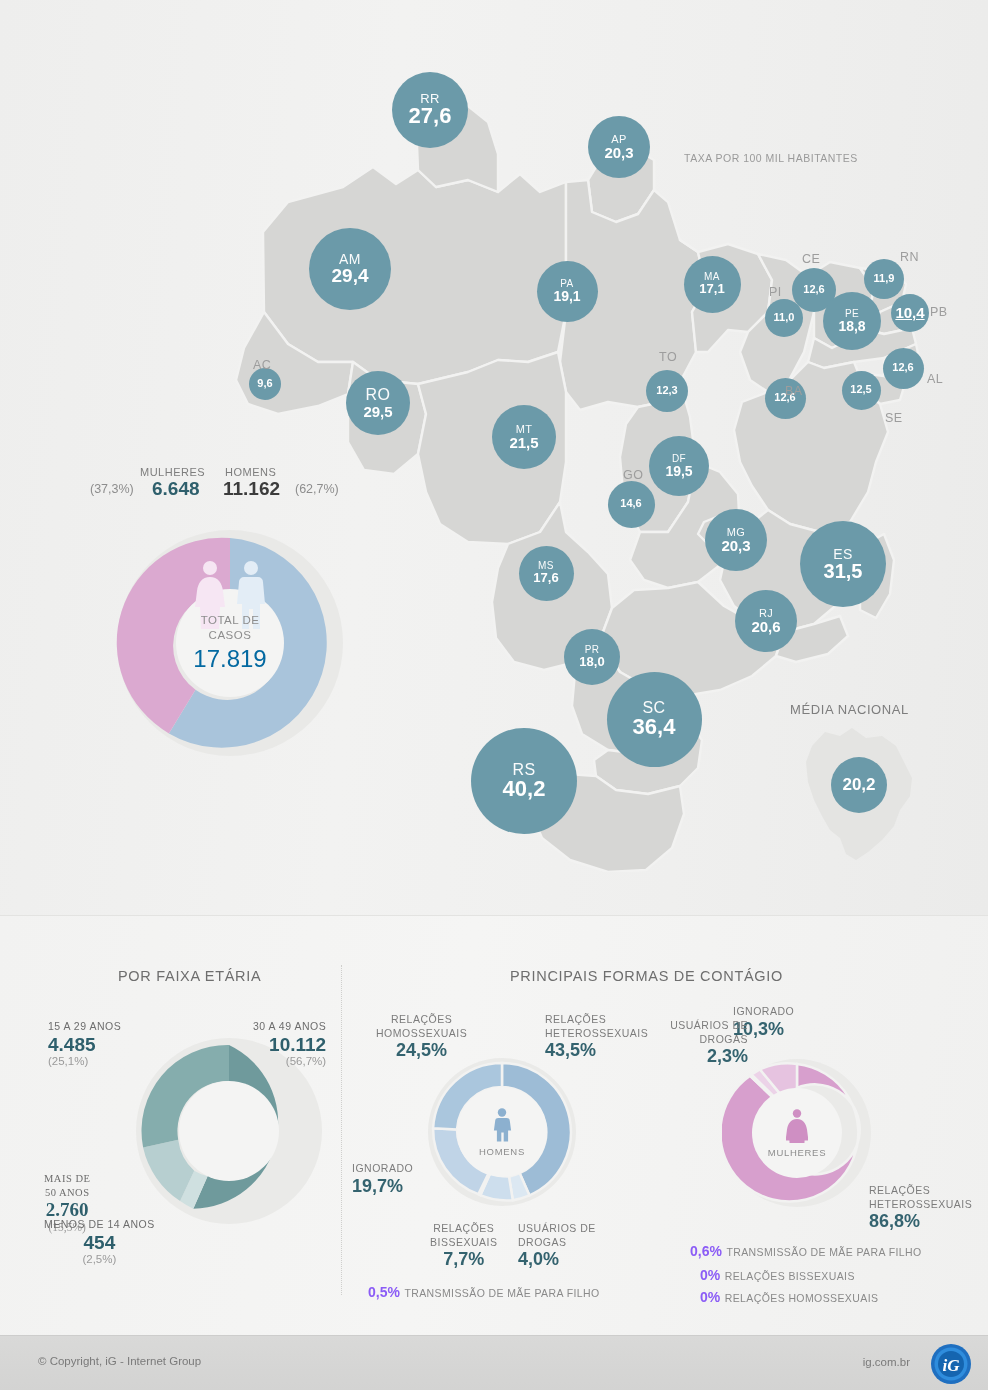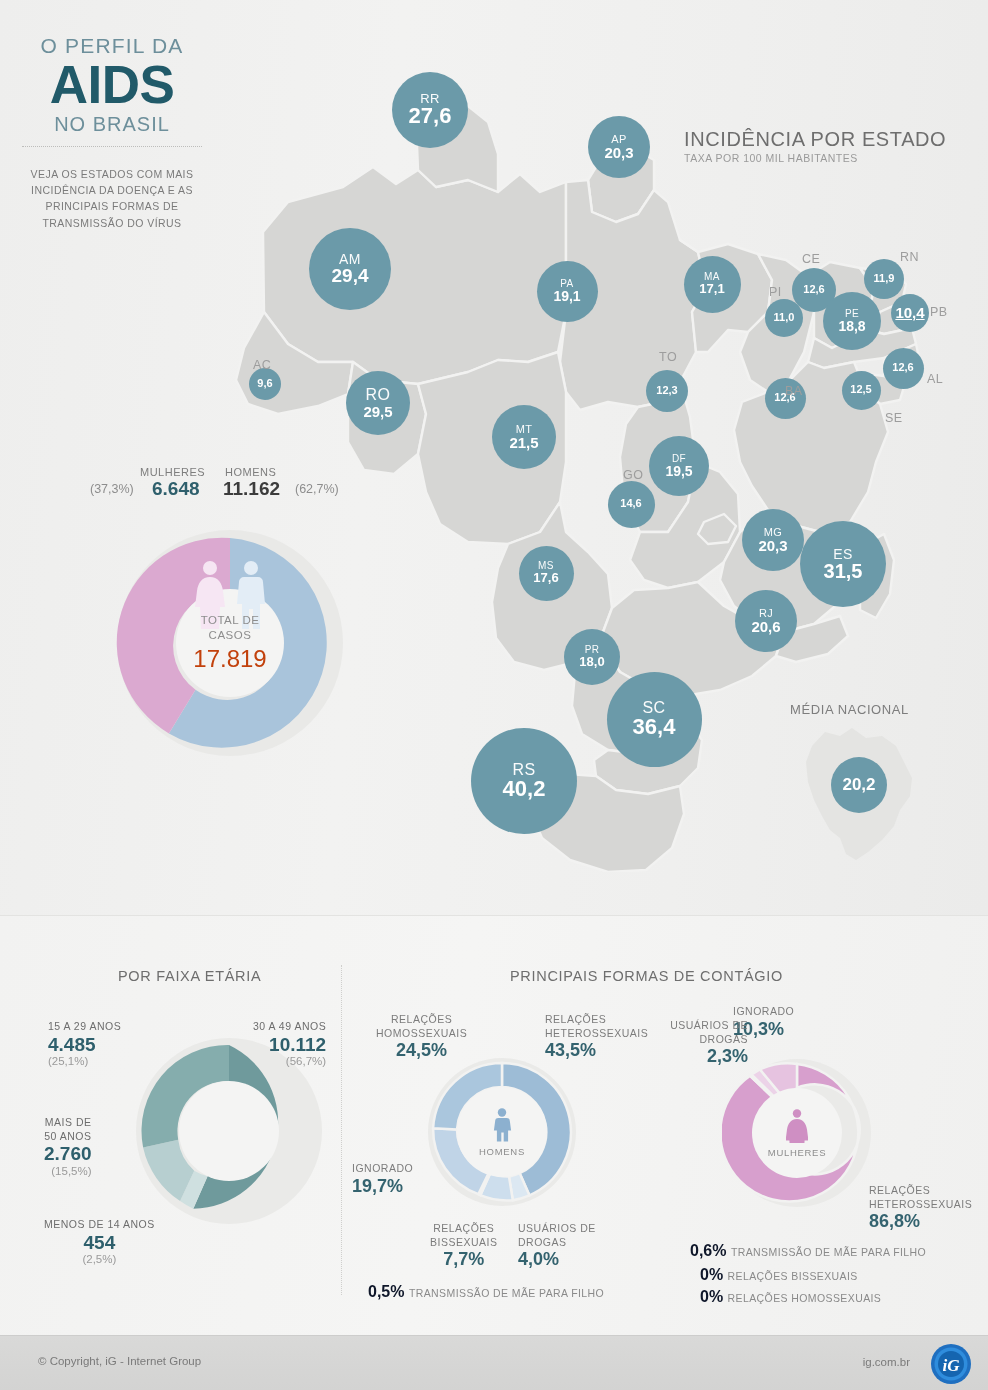--- a/index.html
+++ b/index.html
@@ -106,37 +106,37 @@
   .gl-m-num { position: absolute; left: 133px; top: 12px; font-size: 19px; font-weight: bold; color: #3c3c3c; }
   .gl-m-pct { position: absolute; left: 205px; top: 16px; font-size: 12.5px; color: #8d8d8d; }
 
   .donut-gender { position: absolute; left: 25px; top: 62px; width: 230px; height: 230px; }
   .donut-center-lbl {
     position: absolute; left: 0; top: 0; width: 100%; height: 100%;
     display: flex; flex-direction: column; align-items: center; justify-content: center;
     pointer-events: none;
   }
   .dc-cap { font-size: 11.5px; color: #8d8d8d; letter-spacing: 0.5px; line-height: 1.25; text-align:center;}
-  .dc-num { font-size: 24px; color: #c2410c; margin-top: 3px; }
+  .dc-num { font-size: 24px; color: #0369a1; margin-top: 3px; }
 
   
   .sec-title {
     position: absolute; font-size: 14.5px; letter-spacing: 0.7px; color: #6e6e6e;
     white-space: nowrap;
   }
   .lbl-cap { font-size: 10.5px; letter-spacing: 0.5px; color: #6d6d6d; line-height: 1.3; }
   .lbl-num { font-size: 19px; font-weight: bold; color: #2e5f6c; line-height: 1.15; }
   .lbl-pct { font-size: 11.5px; color: #9a9a9a; }
   .anno { position: absolute; white-space: nowrap; }
 
   .pctlbl-cap { font-size: 10.5px; letter-spacing: 0.5px; color: #7c7c7c; line-height: 1.3; }
   .pctlbl-num { font-size: 18px; font-weight: bold; color: #34636f; line-height: 1.2; }
 
   .foot-note { position: absolute; white-space: nowrap; }
-  .foot-note b { font-size: 16px; color: #0f172a; }
+  .foot-note b { font-size: 14px; color: #8b5cf6; }
   .foot-note span { font-size: 10.5px; color: #8a8a8a; letter-spacing: 0.4px; }
 
   .icon-core {
     position: absolute; left: 0; top: 0; width: 100%; height: 100%;
     display: flex; flex-direction: column; align-items: center; justify-content: center;
   }
   .icon-core .cap { font-size: 9.5px; letter-spacing: 0.7px; color: #8d8d8d; margin-top: 4px;}
 
   
   .footer {
@@ -150,31 +150,21 @@
 </style>
 </head>
 <body>
 
 <div id="page">
 
   <div class="band-lower"></div>
   <div class="hdiv" style="top:915px"></div>
   <div class="vdots" style="left:341px; top:965px; height:330px;"></div>
 
-  <div class="hdr">
-    <div class="hdr-l1">O PERFIL DA</div>
-    <div class="hdr-l2">AIDS</div>
-    <div class="hdr-l3">NO BRASIL</div>
-    <div style="position:relative;height:16px;">
-      <div class="hdots" style="left:22px; right:22px; top:10px;"></div>
-    </div>
-    <div class="hdr-sub" style="padding:0 18px;">VEJA OS ESTADOS COM MAIS INCIDÊNCIA DA DOENÇA E AS PRINCIPAIS FORMAS DE TRANSMISSÃO DO VÍRUS</div>
-  </div>
-
-  <div class="map-title">INCIDÊNCIA POR ESTADO</div>
+
   <div class="map-sub">TAXA POR 100 MIL HABITANTES</div>
   <div class="natl-title">MÉDIA NACIONAL</div>
 
   <div id="mapwrap">
     <svg viewBox="0 0 790 810" width="790" height="810">
       <g fill="#d6d6d4" stroke="#f2f2f1" stroke-width="2.4" stroke-linejoin="round">
 
         <path d="M95,170 L120,140 L175,125 L205,105 L228,122 L250,108 L268,125 L300,118 L330,130 L352,112 L372,130 L398,120 L398,250 L390,290 L360,300 L330,298 L300,310 L250,322 L210,318 L185,300 L150,300 L120,282 L96,250 Z"></path>
 
         <path d="M250,108 L248,58 L272,38 L300,44 L320,60 L330,92 L330,130 L300,118 L268,125 Z"></path>
@@ -308,21 +298,21 @@
         <span class="val" style="font-size: 15px;">21,5</span>
       </div>
       <div class="bub" style="left: 649px; top: 436px; width: 60px; height: 60px;">
         <span class="abbr" style="font-size: 10px;">DF</span>
         <span class="val" style="font-size: 14px;">19,5</span>
       </div>
       <div class="bub" style="left: 607.5px; top: 480.5px; width: 47px; height: 47px;">
         <span class="val" style="font-size: 11px;">14,6</span>
       </div>
       <div class="olabel" style="left: 623px; top: 468px;">GO</div>
-      <div class="bub" style="left: 742px; top: 509px; width: 62px; height: 62px;">
+      <div class="bub" style="left: 705px; top: 509px; width: 62px; height: 62px;">
         <span class="abbr" style="font-size: 11px;">MG</span>
         <span class="val" style="font-size: 15px;">20,3</span>
       </div>
       <div class="bub" style="left: 800px; top: 521px; width: 86px; height: 86px;">
         <span class="abbr" style="font-size: 14px;">ES</span>
         <span class="val" style="font-size: 20px;">31,5</span>
       </div>
       <div class="bub" style="left: 518.5px; top: 545.5px; width: 55px; height: 55px;">
         <span class="abbr" style="font-size: 10px;">MS</span>
         <span class="val" style="font-size: 13px;">17,6</span>
@@ -409,21 +399,21 @@
     <div class="lbl-num">4.485</div>
     <div class="lbl-pct">(25,1%)</div>
   </div>
 
   <div class="anno" style="left:253px; top:1020px; text-align:right;">
     <div class="lbl-cap">30 A 49 ANOS</div>
     <div class="lbl-num">10.112</div>
     <div class="lbl-pct">(56,7%)</div>
   </div>
 
-  <div class="anno" style="left:44px; top:1116px; text-align:right;">
+  <div class="anno" style="left:44px; top:1172px; text-align:center;font-family:Liberation Serif, serif;">
     <div class="lbl-cap">
       <span>MAIS DE</span><br>
       <span>50 ANOS</span>
     </div>
     <div class="lbl-num">2.760</div>
     <div class="lbl-pct">(15,5%)</div>
   </div>
 
   <div class="anno" style="left:44px; top:1218px; text-align:left;">
     <div class="lbl-cap">MENOS DE 14 ANOS</div>

